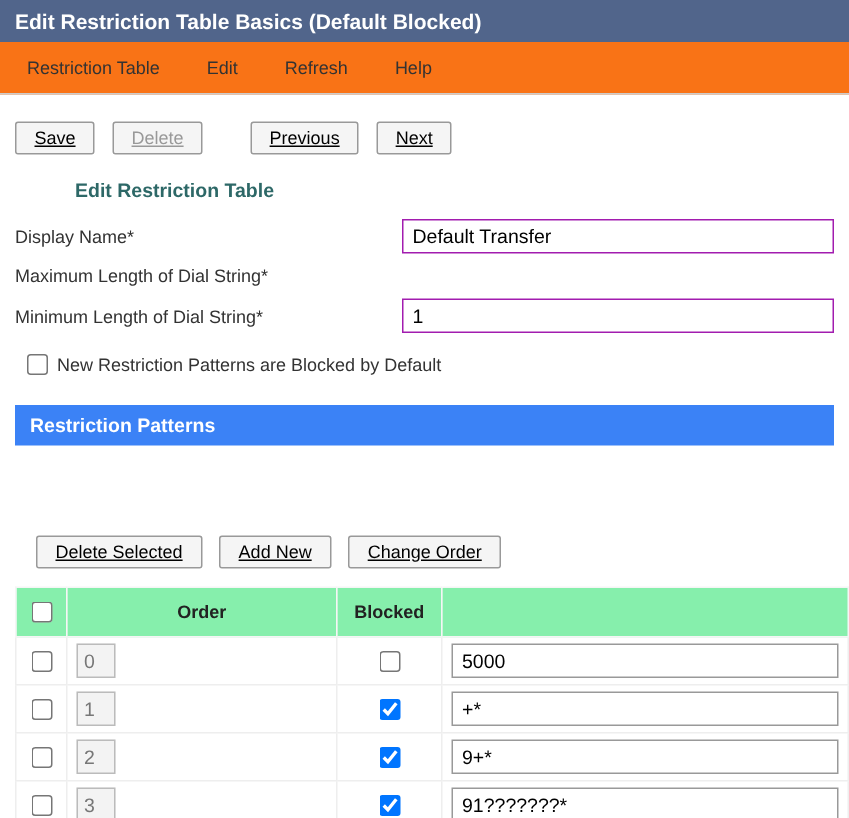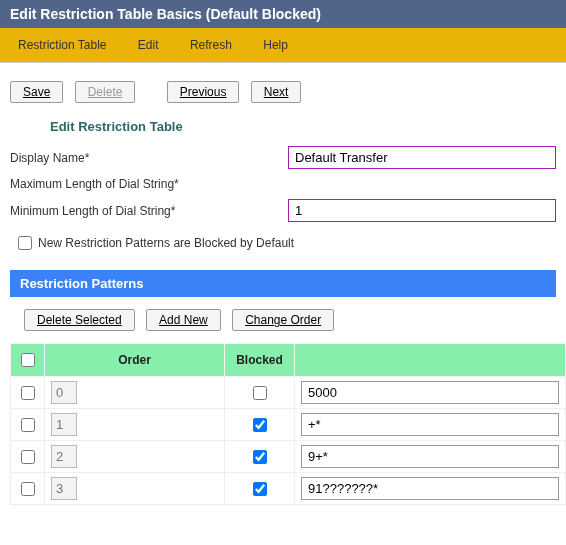--- a/index.html
+++ b/index.html
@@ -12,21 +12,21 @@
     width: 566px;
   }
   .titlebar {
     background: #51658b;
     color: #fff;
     font-weight: bold;
     font-size: 14px;
     padding: 6px 10px;
   }
   .menubar {
-    background: #eab308;
+    background: #f97316;
     border-bottom: 1px solid #ccc;
     padding: 6px 4px;
   }
   .menubar span {
     display: inline-block;
     padding: 4px 14px;
     cursor: pointer;
   }
   .toolbar {
     padding: 18px 10px 10px 10px;
@@ -52,21 +52,20 @@
     color: #2d6867;
     font-weight: bold;
     font-size: 13px;
     padding: 6px 10px 8px 10px;
     margin-left: 40px;
   }
   .form-row {
     padding: 4px 10px;
     display: flex;
     align-items: center;
-    gap: 20px;
   }
   .form-label {
     width: 258px;
   }
   .form-input {
     flex: 1;
   }
   .form-input input[type=text] {
     width: 100%;
     font-family: inherit;
@@ -84,20 +83,21 @@
   .subheader {
     background: #3b82f6;
     color: #fff;
     font-weight: bold;
     font-size: 13px;
     padding: 6px 10px;
     margin: 0 10px;
   }
   .sub-toolbar {
     padding: 12px 10px 12px 24px;
+    margin-top: 48px;
   }
   .table {
     margin: 0 10px;
     border-collapse: collapse;
     width: calc(100% - 10px);
   }
   .table th {
     background: #86efac;
     color: #222;
     font-weight: bold;

